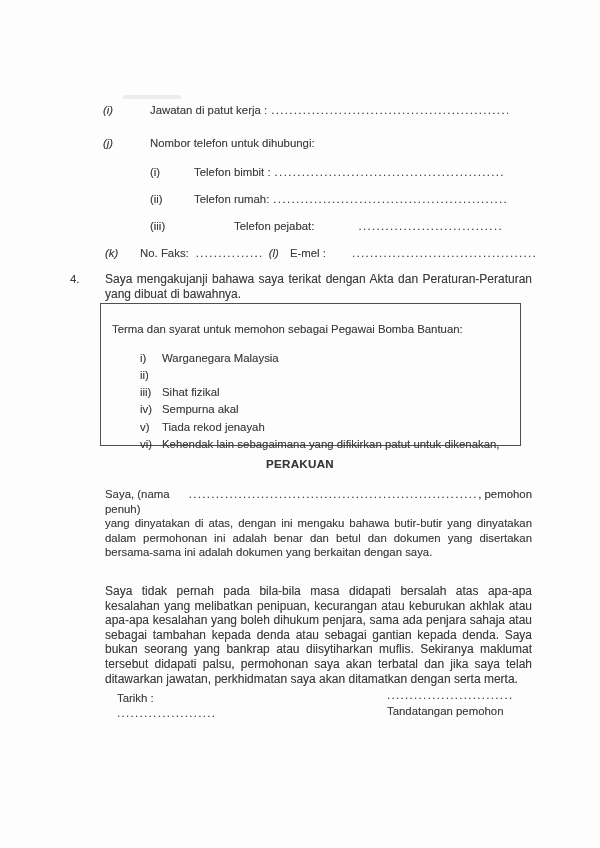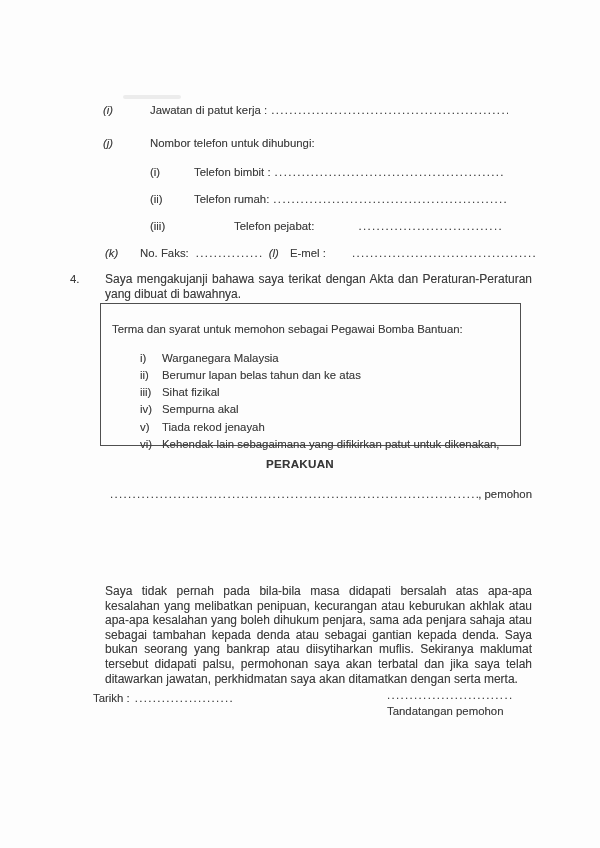--- a/index.html
+++ b/index.html
@@ -65,21 +65,21 @@
     text-align:center; font-weight:bold; font-size:11.6px;
     letter-spacing:0.3px; color:#373737;
   }
   #para1 { position:absolute; left:105px; top:487px; width:427px; }
   #para1-line1 { display:flex; align-items:baseline; font-size:11.4px; line-height:14.6px; }
   #para1-line1 .p1-dots { flex:1 1 auto; overflow:hidden; white-space:nowrap; letter-spacing:1.35px; margin-left:5px; }
   #para1-line1 .p1-after { flex:0 0 auto; }
   #para1-rest { font-size:11.4px; line-height:14.6px; text-align:justify; }
   #para2 { left:105px; top:556px; width:427px;margin-top:28px; }
   
-  #date-line { left:93px; top:691px; }
+  #date-line { left:112px; top:691px;flex-direction:column; }
   #date-line .date-dots { letter-spacing:1.35px; margin-left:5px; }
   #sign-dots  { position:absolute; left:387px; top:689px; font-size:11.4px; letter-spacing:1.35px; }
   #sign-label { position:absolute; left:387px; top:704px; font-size:11.4px; line-height:14.6px; }
 </style>
 </head>
 <body>
 
 <div class="page">
 
   <div class="smudge"></div>
@@ -126,21 +126,20 @@
 
   <div id="terms-box">
     <div id="terms-title">Terma dan syarat untuk memohon sebagai Pegawai Bomba Bantuan:</div>
     <ul id="terms-list">
       <li class="terms-item">
         <span class="terms-num">i)</span>
         <span>Warganegara Malaysia</span>
       </li>
       <li class="terms-item">
         <span class="terms-num">ii)</span>
-        <span>Berumur lapan belas tahun dan ke atas</span>
       </li>
       <li class="terms-item">
         <span class="terms-num">iii)</span>
         <span>Sihat fizikal</span>
       </li>
       <li class="terms-item">
         <span class="terms-num">iv)</span>
         <span>Sempurna akal</span>
       </li>
       <li class="terms-item">
@@ -151,23 +150,25 @@
         <span class="terms-num">vi)</span>
         <span>Kehendak lain sebagaimana yang difikirkan patut untuk dikenakan,</span>
       </li>
     </ul>
   </div>
 
   <div id="perakuan-heading">PERAKUAN</div>
 
   <div id="para1">
     <div id="para1-line1">
+      <span class="p1-prefix">Saya, (nama penuh)</span>
       <span class="p1-dots">....................................................................................</span>
       <span class="p1-after">, pemohon</span>
     </div>
+    <div id="para1-rest">yang dinyatakan di atas, dengan ini mengaku bahawa butir-butir yang dinyatakan dalam permohonan ini adalah benar dan betul dan dokumen yang disertakan bersama-sama ini adalah dokumen yang berkaitan dengan saya.</div>
   </div>
 
   <div class="para" id="para2">Saya tidak pernah pada bila-bila masa didapati bersalah atas apa-apa kesalahan yang melibatkan penipuan, kecurangan atau keburukan akhlak atau apa-apa kesalahan yang boleh dihukum penjara, sama ada penjara sahaja atau sebagai tambahan kepada denda atau sebagai gantian kepada denda. Saya bukan seorang yang bankrap atau diisytiharkan muflis. Sekiranya maklumat tersebut didapati palsu, permohonan saya akan terbatal dan jika saya telah ditawarkan jawatan, perkhidmatan saya akan ditamatkan dengan serta merta.</div>
 
   <div class="line" id="date-line">
     <span>Tarikh :</span>
     <span class="date-dots">......................</span>
   </div>
   <div id="sign-dots">............................</div>
   <div id="sign-label">Tandatangan pemohon</div>

